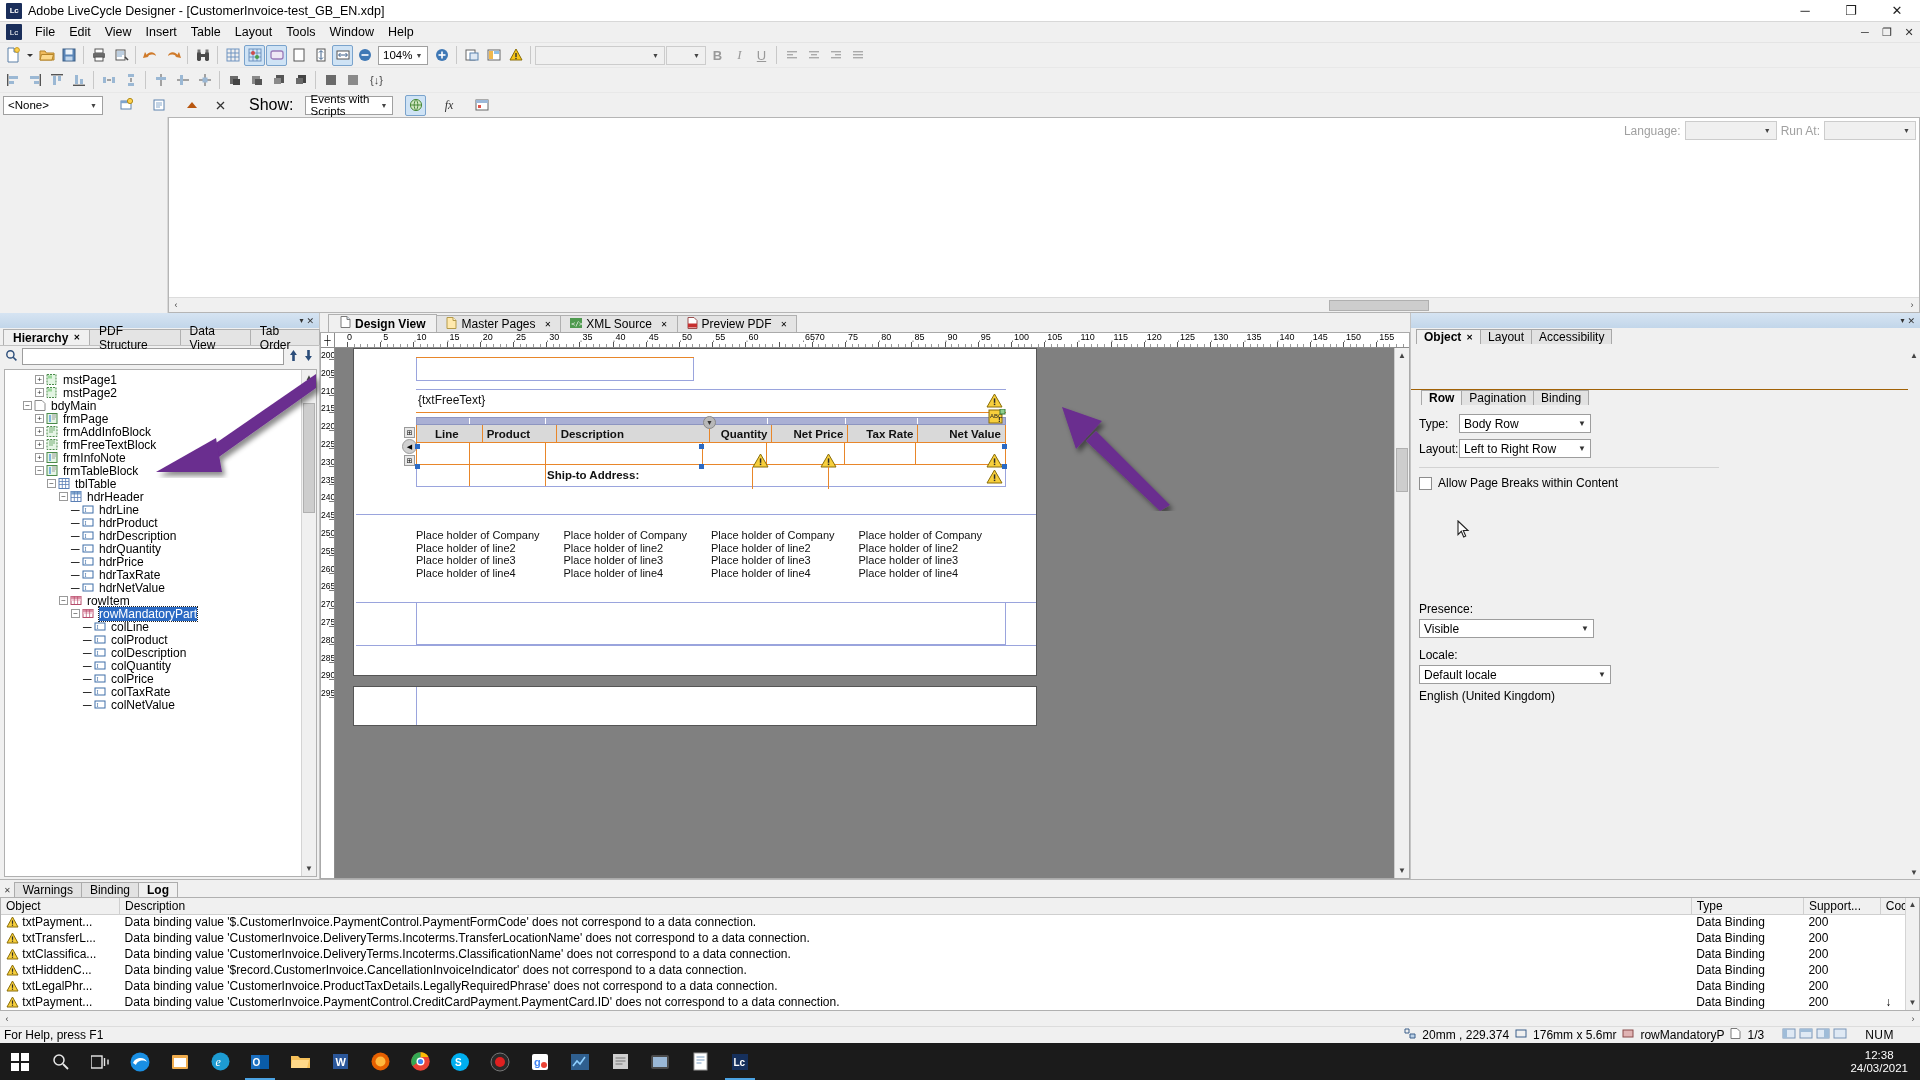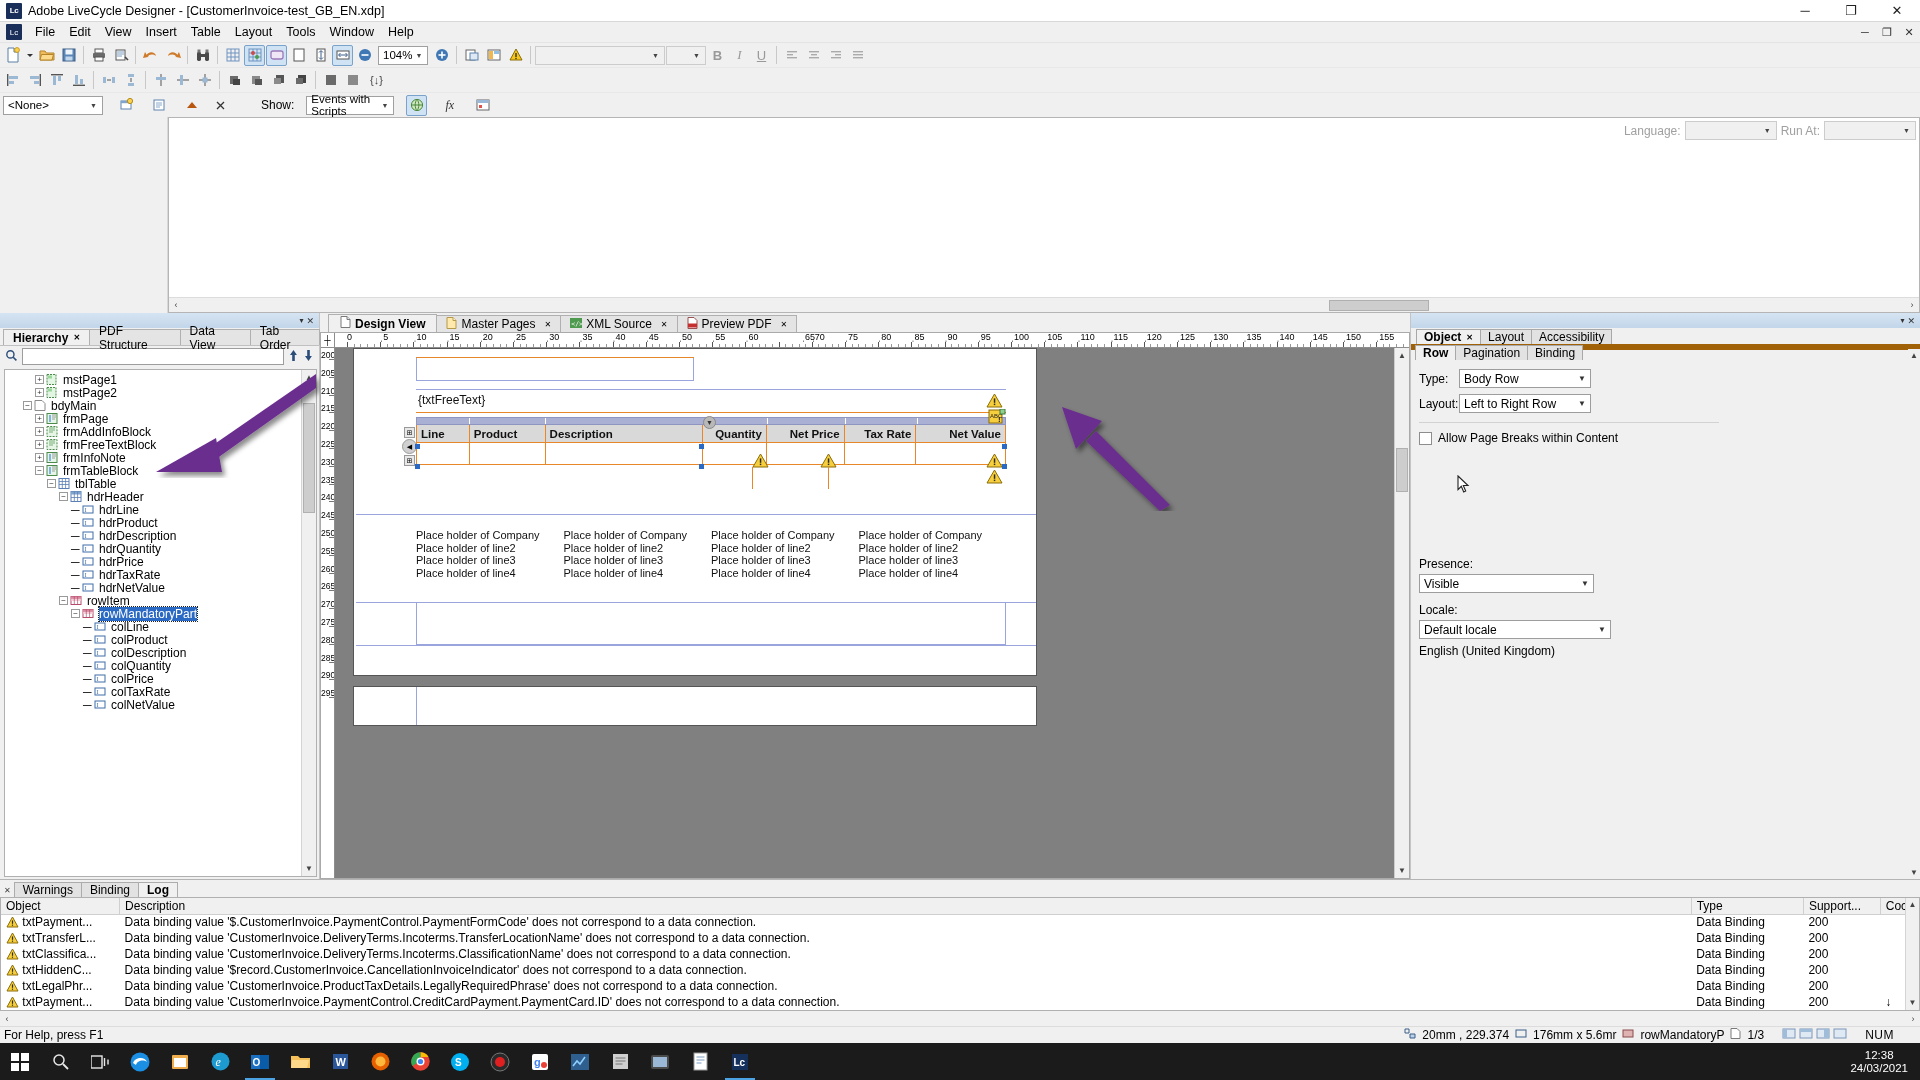--- a/index.html
+++ b/index.html
@@ -494,21 +494,21 @@
     <div class="tb-btn">
       <svg width="16" height="16" viewBox="0 0 16 16">
           <path d="M3 11l5-6 5 6z" fill="#b8560f"></path>
         </svg>
     </div>
     <div class="tb-btn" style="width:13px">
       <svg width="9" height="9" viewBox="0 0 9 9">
           <path d="M1 1l7 7M8 1l-7 7" stroke="#333" stroke-width="1.3"></path>
         </svg>
     </div>
-    <span style="margin-left:22px;font-size:12px">Show:</span>
+    <span style="margin-left:10px;font-size:16px">Show:</span>
     <div class="script-combo" style="width:88px">
       <span>Events with Scripts</span>
       <span class="arrow">▼</span>
     </div>
     <div class="tb-btn active">
       <svg width="16" height="16" viewBox="0 0 16 16">
           <circle cx="8" cy="8" r="5.6" fill="#cfe6c0" stroke="#4a8a3a"></circle>
           <path d="M2.4 8h11.2M8 2.4c2.4 2.6 2.4 8.6 0 11.2M8 2.4C5.6 5 5.6 11 8 13.6" fill="none" stroke="#4a8a3a"></path>
         </svg>
     </div>
@@ -1133,21 +1133,21 @@
                 <div style="height:8px;background:#aab0d4;border:1px solid #8d95c0;position:relative;">
                   <div style="position:absolute;left:52px;top:0;bottom:0;width:1px;background:#fff;"></div>
                   <div style="position:absolute;left:128px;top:0;bottom:0;width:1px;background:#fff;"></div>
                   <div style="position:absolute;left:286px;top:-2px;width:13px;height:13px;border-radius:50%;background:#b8b8b8;border:1px solid #888;display:flex;align-items:center;justify-content:center;font-size:7px;color:#333;">▼</div>
                   <div style="position:absolute;left:350px;top:0;bottom:0;width:1px;background:#fff;"></div>
                   <div style="position:absolute;left:428px;top:0;bottom:0;width:1px;background:#fff;"></div>
                   <div style="position:absolute;left:500px;top:0;bottom:0;width:1px;background:#fff;"></div>
                 </div>
 
                 <div id="table-head" style="display:flex;height:18px;background:#d9d9d9;border:1.3px solid #e8862a;border-top:none;">
-                    <div style="width: 52px; display: flex; align-items: center; justify-content: flex-start; padding: 0px 4px; font-size: 11.5px; font-weight: bold; color: rgb(17, 17, 17);">
+                    <div style="width: 52px; display: flex; align-items: center; justify-content: flex-start; padding: 0px 4px; font-size: 11.5px; font-weight: bold; color: rgb(17, 17, 17); margin-left: 14px;">
                       <span>Line</span>
                     </div>
                     <div style="width: 76px; display: flex; align-items: center; justify-content: flex-start; padding: 0px 4px; font-size: 11.5px; font-weight: bold; color: rgb(17, 17, 17); border-left: 1.3px solid rgb(232, 134, 42);">
                       <span>Product</span>
                     </div>
                     <div style="width: 158px; display: flex; align-items: center; justify-content: flex-start; padding: 0px 4px; font-size: 11.5px; font-weight: bold; color: rgb(17, 17, 17); border-left: 1.3px solid rgb(232, 134, 42);">
                       <span>Description</span>
                     </div>
                     <div style="width: 64px; display: flex; align-items: center; justify-content: flex-end; padding: 0px 4px; font-size: 11.5px; font-weight: bold; color: rgb(17, 17, 17); border-left: 1.3px solid rgb(232, 134, 42);">
                       <span>Quantity</span>
@@ -1166,20 +1166,25 @@
                 <div id="table-body-row" style="display:flex;height:22px;background:#fff;border:1.3px solid #e8862a;border-top:none;">
                     <div style="width: 52px;"></div>
                     <div style="width: 76px; border-left: 1.3px solid rgb(232, 134, 42);"></div>
                     <div style="width: 158px; border-left: 1.3px solid rgb(232, 134, 42);"></div>
                     <div style="width: 64px; border-left: 1.3px solid rgb(232, 134, 42);"></div>
                     <div style="width: 78px; border-left: 1.3px solid rgb(232, 134, 42);"></div>
                     <div style="width: 72px; border-left: 1.3px solid rgb(232, 134, 42);"></div>
                     <div style="width: 90px; border-left: 1.3px solid rgb(232, 134, 42);"></div>
                   </div>
 
+                <div style="height:22px;border-left:1px solid #9aa4dd;border-right:1px solid #9aa4dd;border-bottom:1px solid #9aa4dd;position:relative;">
+                  <div style="position:absolute;left:52px;top:0;bottom:0;border-left:1.3px solid #e8862a;"></div>
+                  <div style="position:absolute;left:128px;top:0;bottom:0;border-left:1.3px solid #e8862a;"></div>
+                  <div style="position:absolute;left:10px;top:4px;font-size:11.5px;font-weight:bold;color:#111;left:130px;">Ship-to Address:</div>
+                </div>
 
                 <div style="position:absolute;left:336px;top:36px;">
                   <svg width="17" height="15" viewBox="0 0 17 15">
                       <path d="M8.5 1l7.5 13H1z" fill="#f7cf3c" stroke="#8a6d08"></path>
                       <rect x="7.8" y="5.4" width="1.5" height="4.4" fill="#2b2b2b"></rect>
                       <rect x="7.8" y="10.6" width="1.5" height="1.5" fill="#2b2b2b"></rect>
                     </svg>
                 </div>
                 <div style="position:absolute;left:336px;top:50px;width:1px;height:22px;background:#e8862a;"></div>
                 <div style="position:absolute;left:404px;top:36px;">
@@ -1285,21 +1290,21 @@
           <span>Object</span>
           <span style="margin-left:5px;font-size:8px">✕</span>
         </div>
         <div class="insp-tab">
           <span>Layout</span>
         </div>
         <div class="insp-tab">
           <span>Accessibility</span>
         </div>
       </div>
-      <div class="insp-tab-row1" style="padding-left:4px;border-top:6px solid #a16207;background:#f0f0f0;">
+      <div class="insp-tab-row1" style="padding-left:10px;border-top:1px solid #a16207;background:#f0f0f0;margin-top:45px;">
         <div class="insp-tab sel" style="background:#f0f0f0">
           <span>Row</span>
         </div>
         <div class="insp-tab">
           <span>Pagination</span>
         </div>
         <div class="insp-tab">
           <span>Binding</span>
         </div>
       </div>

